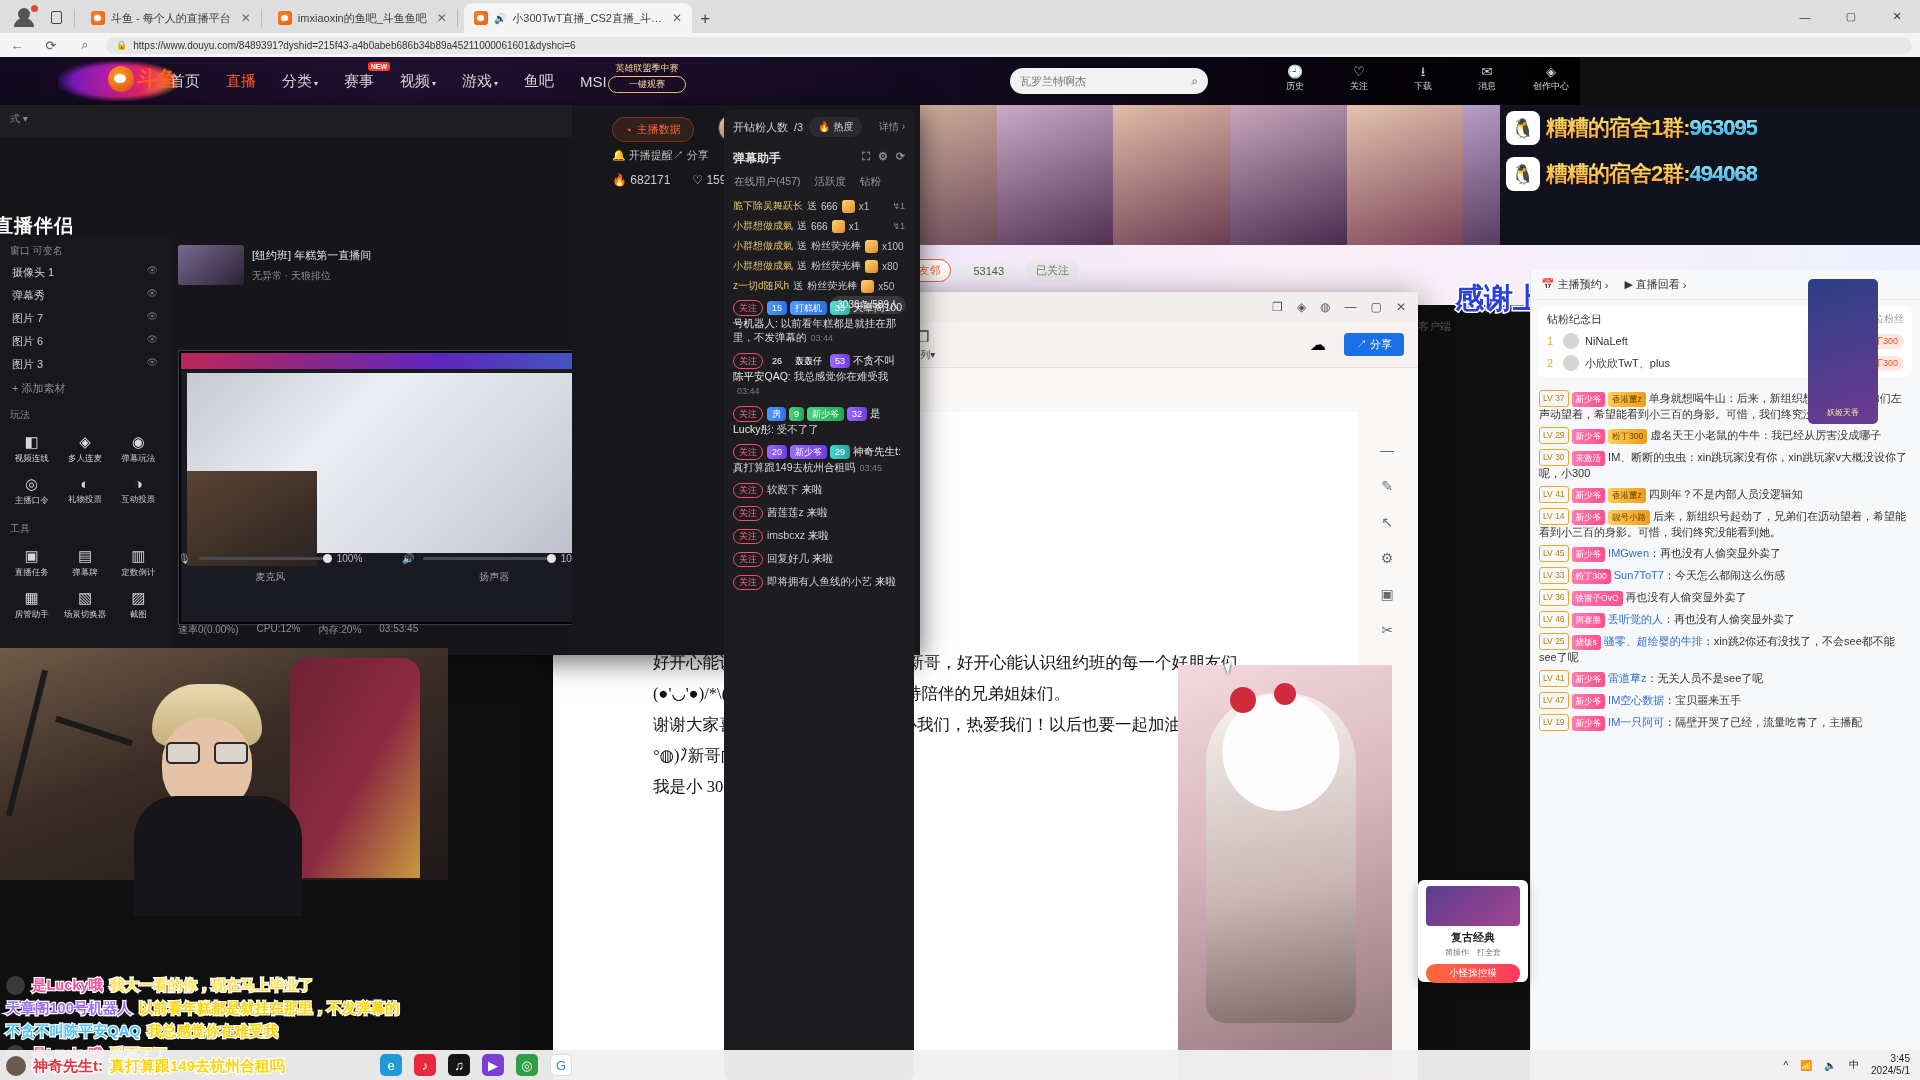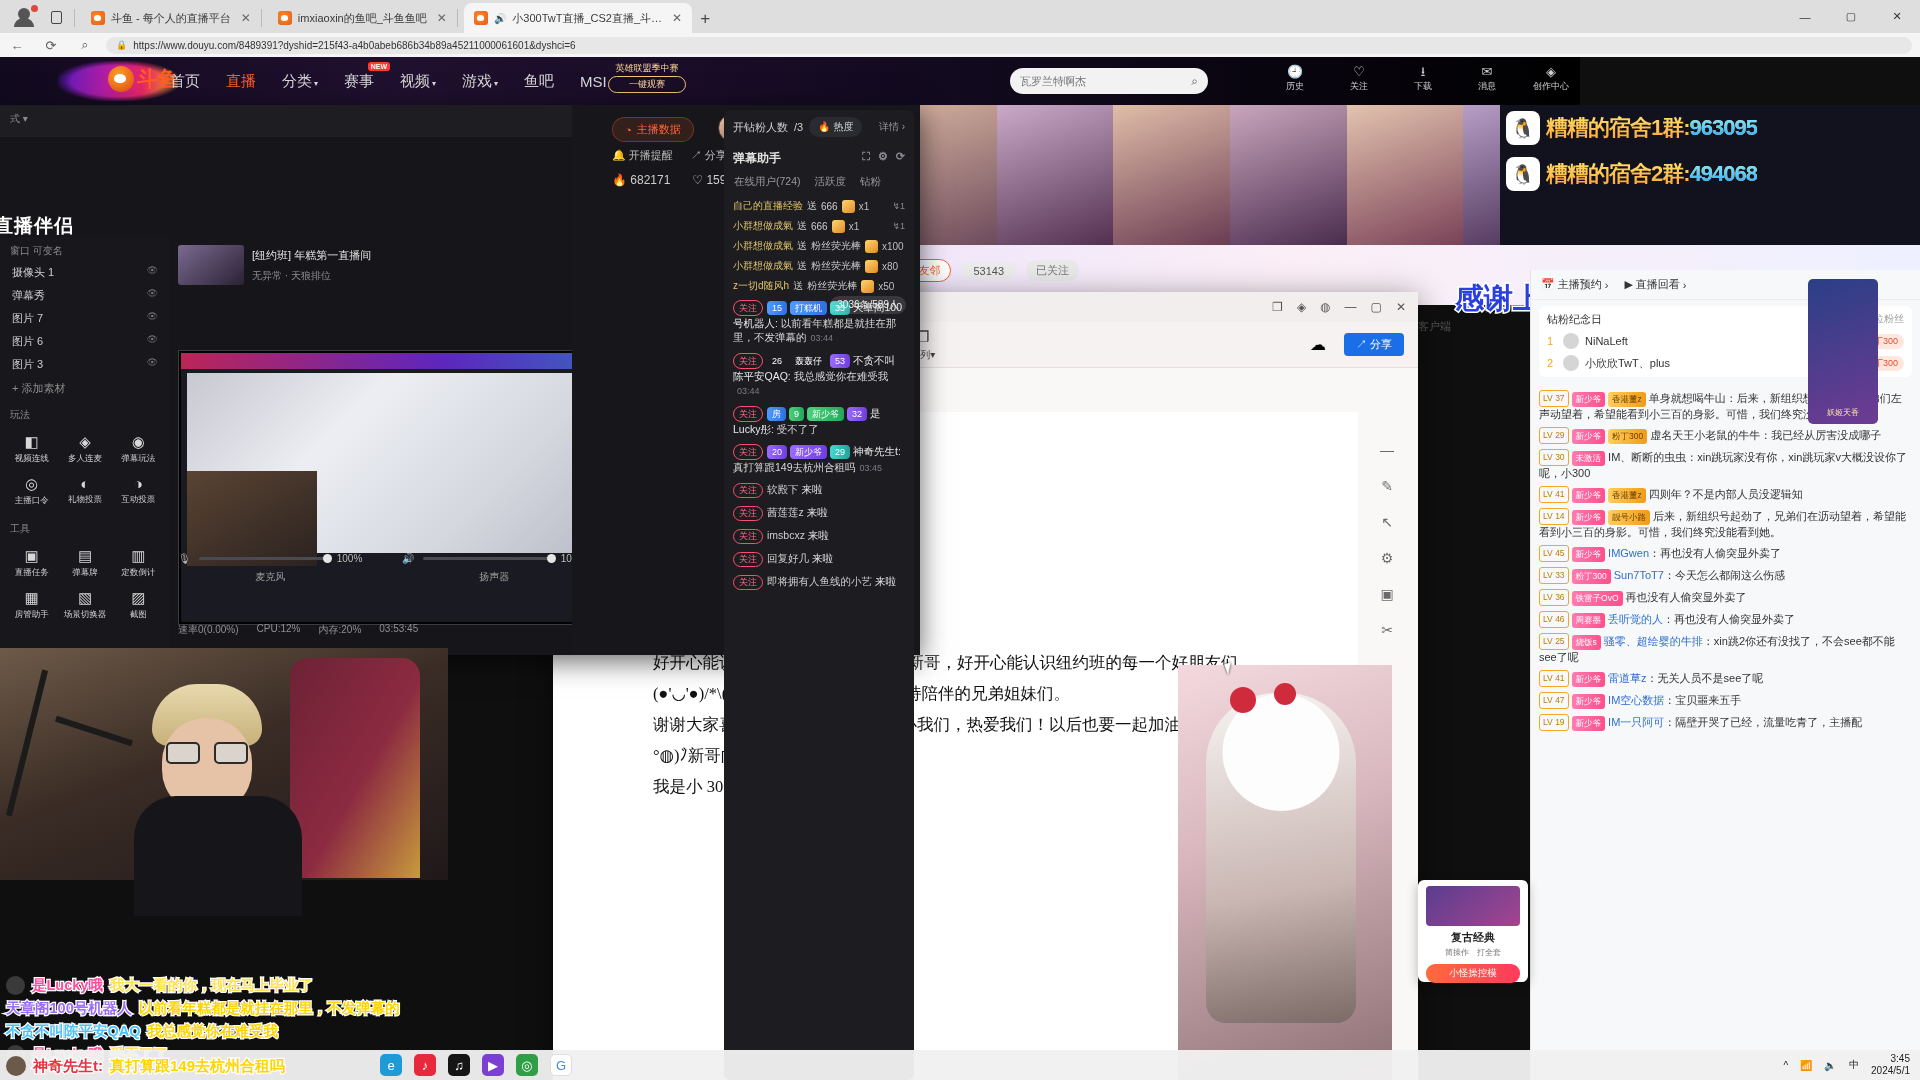--- a/index.html
+++ b/index.html
@@ -155,21 +155,21 @@
   .obs-status { position:absolute; left:178px; bottom:18px; width:600px; color:#8f8f93; font-size:10px;
       display:flex; gap:18px; }
 
   
   .assist { position:absolute; left:572px; top:105px; width:348px; height:550px; background:#17171b; }
   .assist-top { height:32px; display:flex; align-items:center; justify-content:flex-end; gap:12px; padding-right:10px; color:#bdbdbd; font-size:13px; }
   .mainbtn { position:absolute; left:612px; top:117px; background:rgba(255,90,40,.12); border:1px solid rgba(255,90,40,.35);
       color:#ff6a33; font-size:11px; border-radius:13px; padding:4px 12px; display:flex; align-items:center; gap:5px; }
   .assist-avatar { position:absolute; left:718px; top:114px; width:28px; height:28px; border-radius:50%;
       background:linear-gradient(140deg,#f0c7a8,#8b5a4a); border:1px solid #3a3a42; }
-  .remind-row { position:absolute; left:612px; top:148px; display:flex; gap:18px; color:#bcbcbc; font-size:11px; }
+  .remind-row { position:absolute; left:612px; top:148px; display:flex; color:#bcbcbc; font-size:11px; }
   .stat-row { position:absolute; left:612px; top:173px; display:flex; gap:22px; color:#cdcdcd; font-size:12px; }
 
   .assistcol { position:absolute; left:724px; top:110px; width:190px; bottom:0; background:#1c1c21; border-radius:6px; }
   .ac-row1 { display:flex; align-items:center; gap:6px; padding:7px 9px; color:#d0d0d0; font-size:11px; }
   .ac-pill { background:#2a2a31; border-radius:11px; font-size:10px; color:#d8d8d8; padding:3px 9px; }
   .ac-hd { padding:6px 9px; color:#e2e2e2; font-size:12px; font-weight:bold; display:flex; justify-content:space-between; }
   .ac-hd .ics { color:#8b8b92; font-size:11px; display:flex; gap:8px; }
   .ac-tabs { display:flex; gap:14px; padding:2px 10px 7px 10px; color:#9b9b9b; font-size:10.5px; }
   .gift-line { display:flex; align-items:center; gap:4px; padding:3px 9px; color:#cfcfcf; font-size:10px; }
   .gift-line .nm { color:#e0c46a; }
@@ -647,27 +647,27 @@
     </div>
     <div class="ac-hd">
       <span>弹幕助手</span>
       <span class="ics">
         <span>⛶</span>
         <span>⚙</span>
         <span>⟳</span>
       </span>
     </div>
     <div class="ac-tabs">
-      <span>在线用户(724)</span>
+      <span>在线用户(457)</span>
       <span>活跃度</span>
       <span>钻粉</span>
     </div>
     <div id="gift-list">
         <div class="gift-line">
-          <span class="nm">自己的直播经验</span>
+          <span class="nm">脆下除吴舞跃长</span>
           <span>送</span>
           <span>666</span>
           <span class="gi"></span>
           <span class="cnt">x1</span>
           <span class="right">↯1</span>
         </div>
         <div class="gift-line">
           <span class="nm">小群想做成氣</span>
           <span>送</span>
           <span>666</span>

